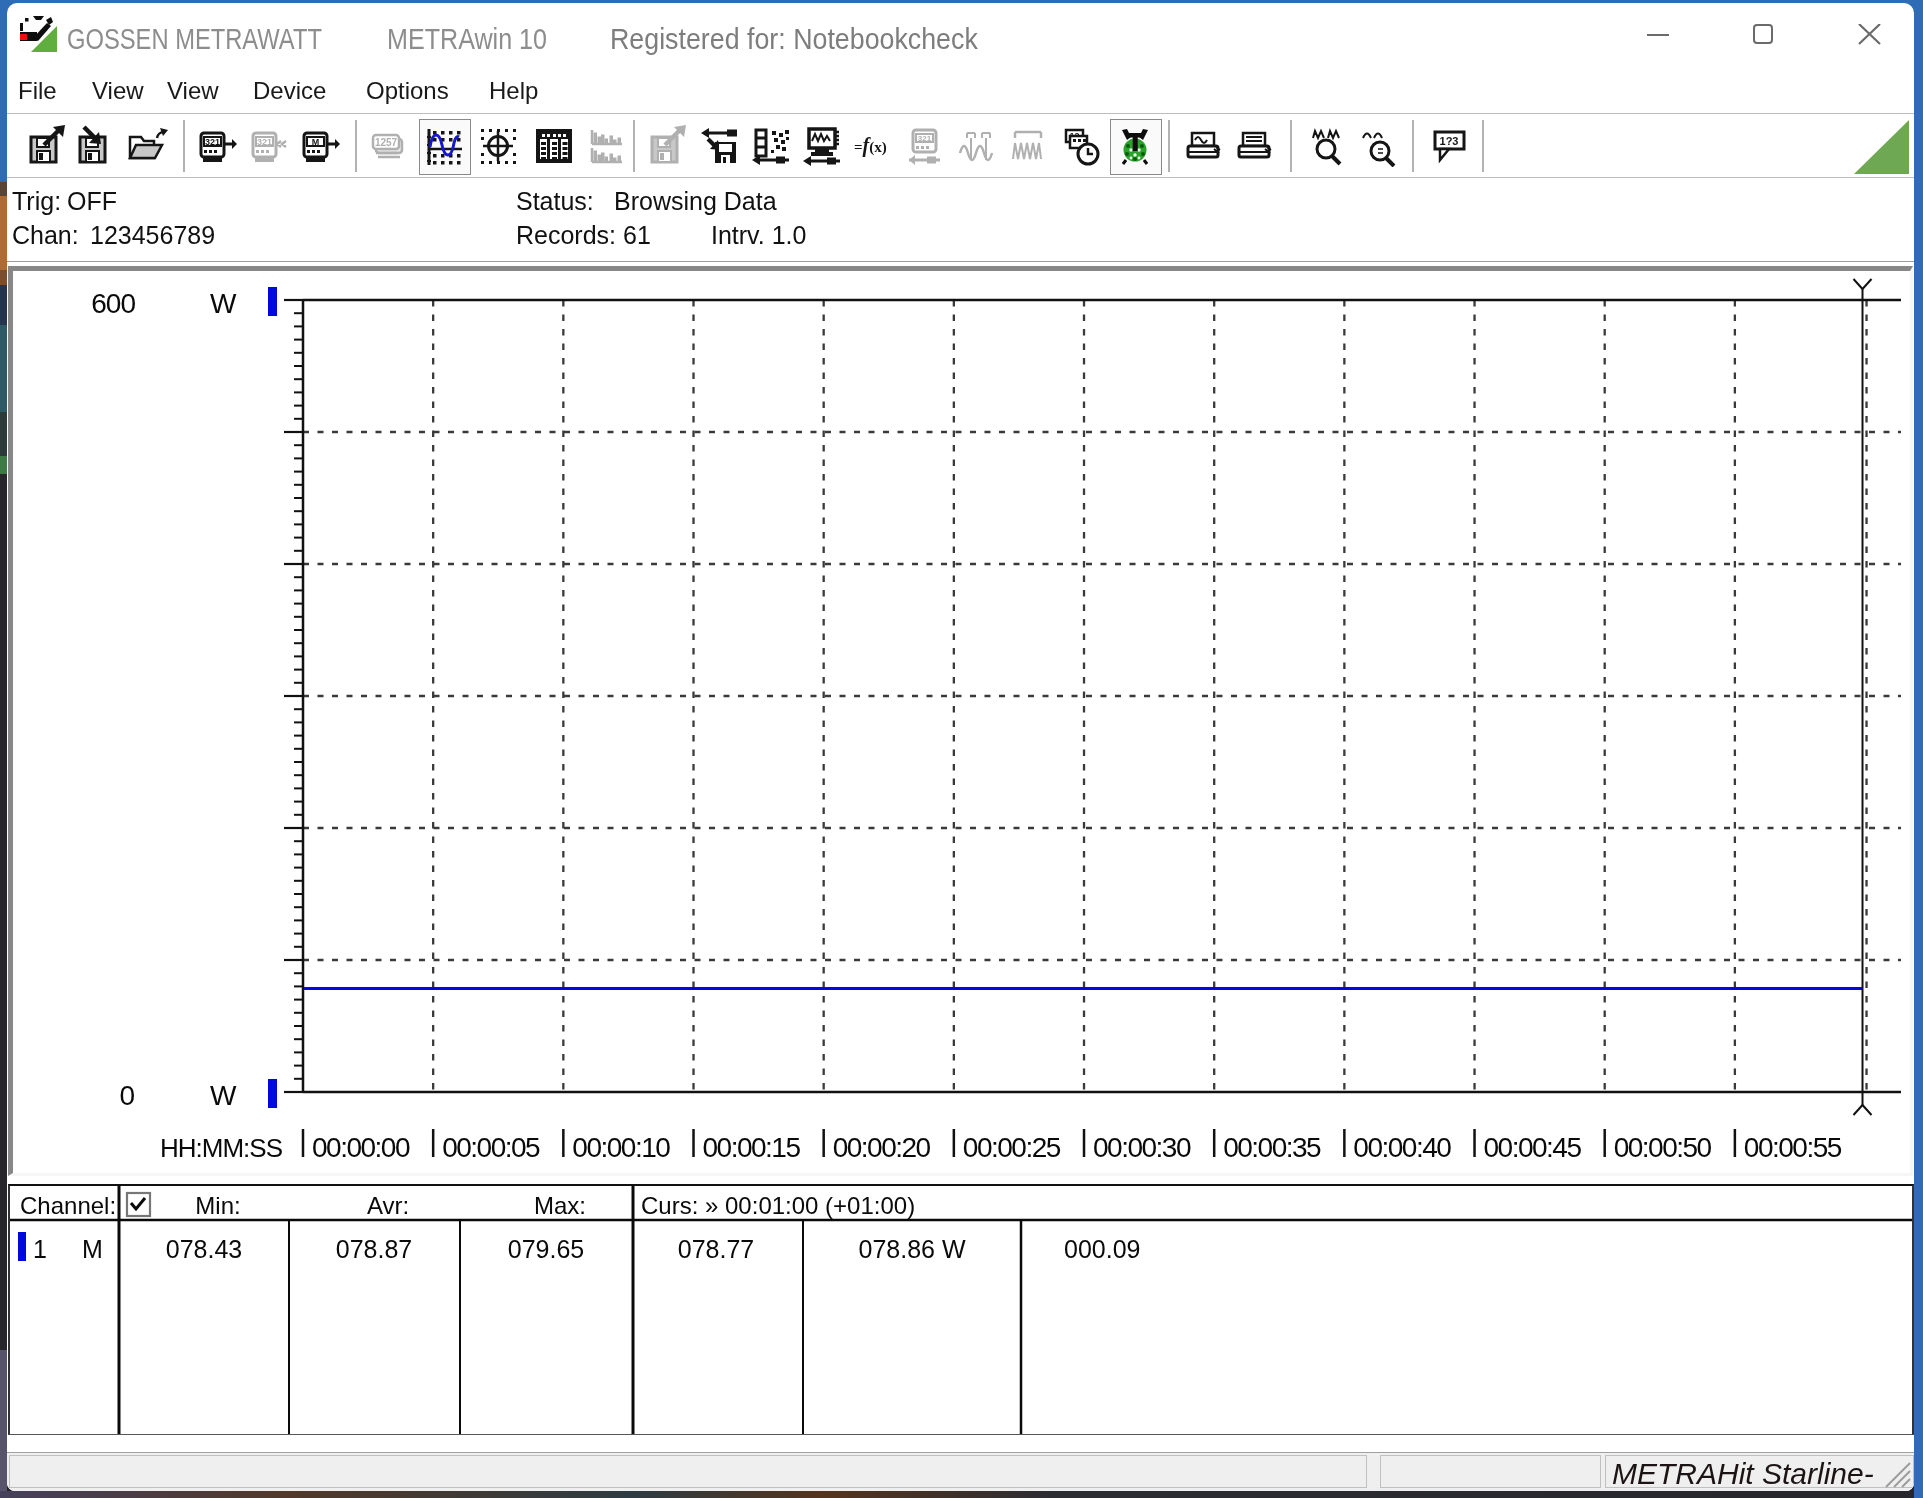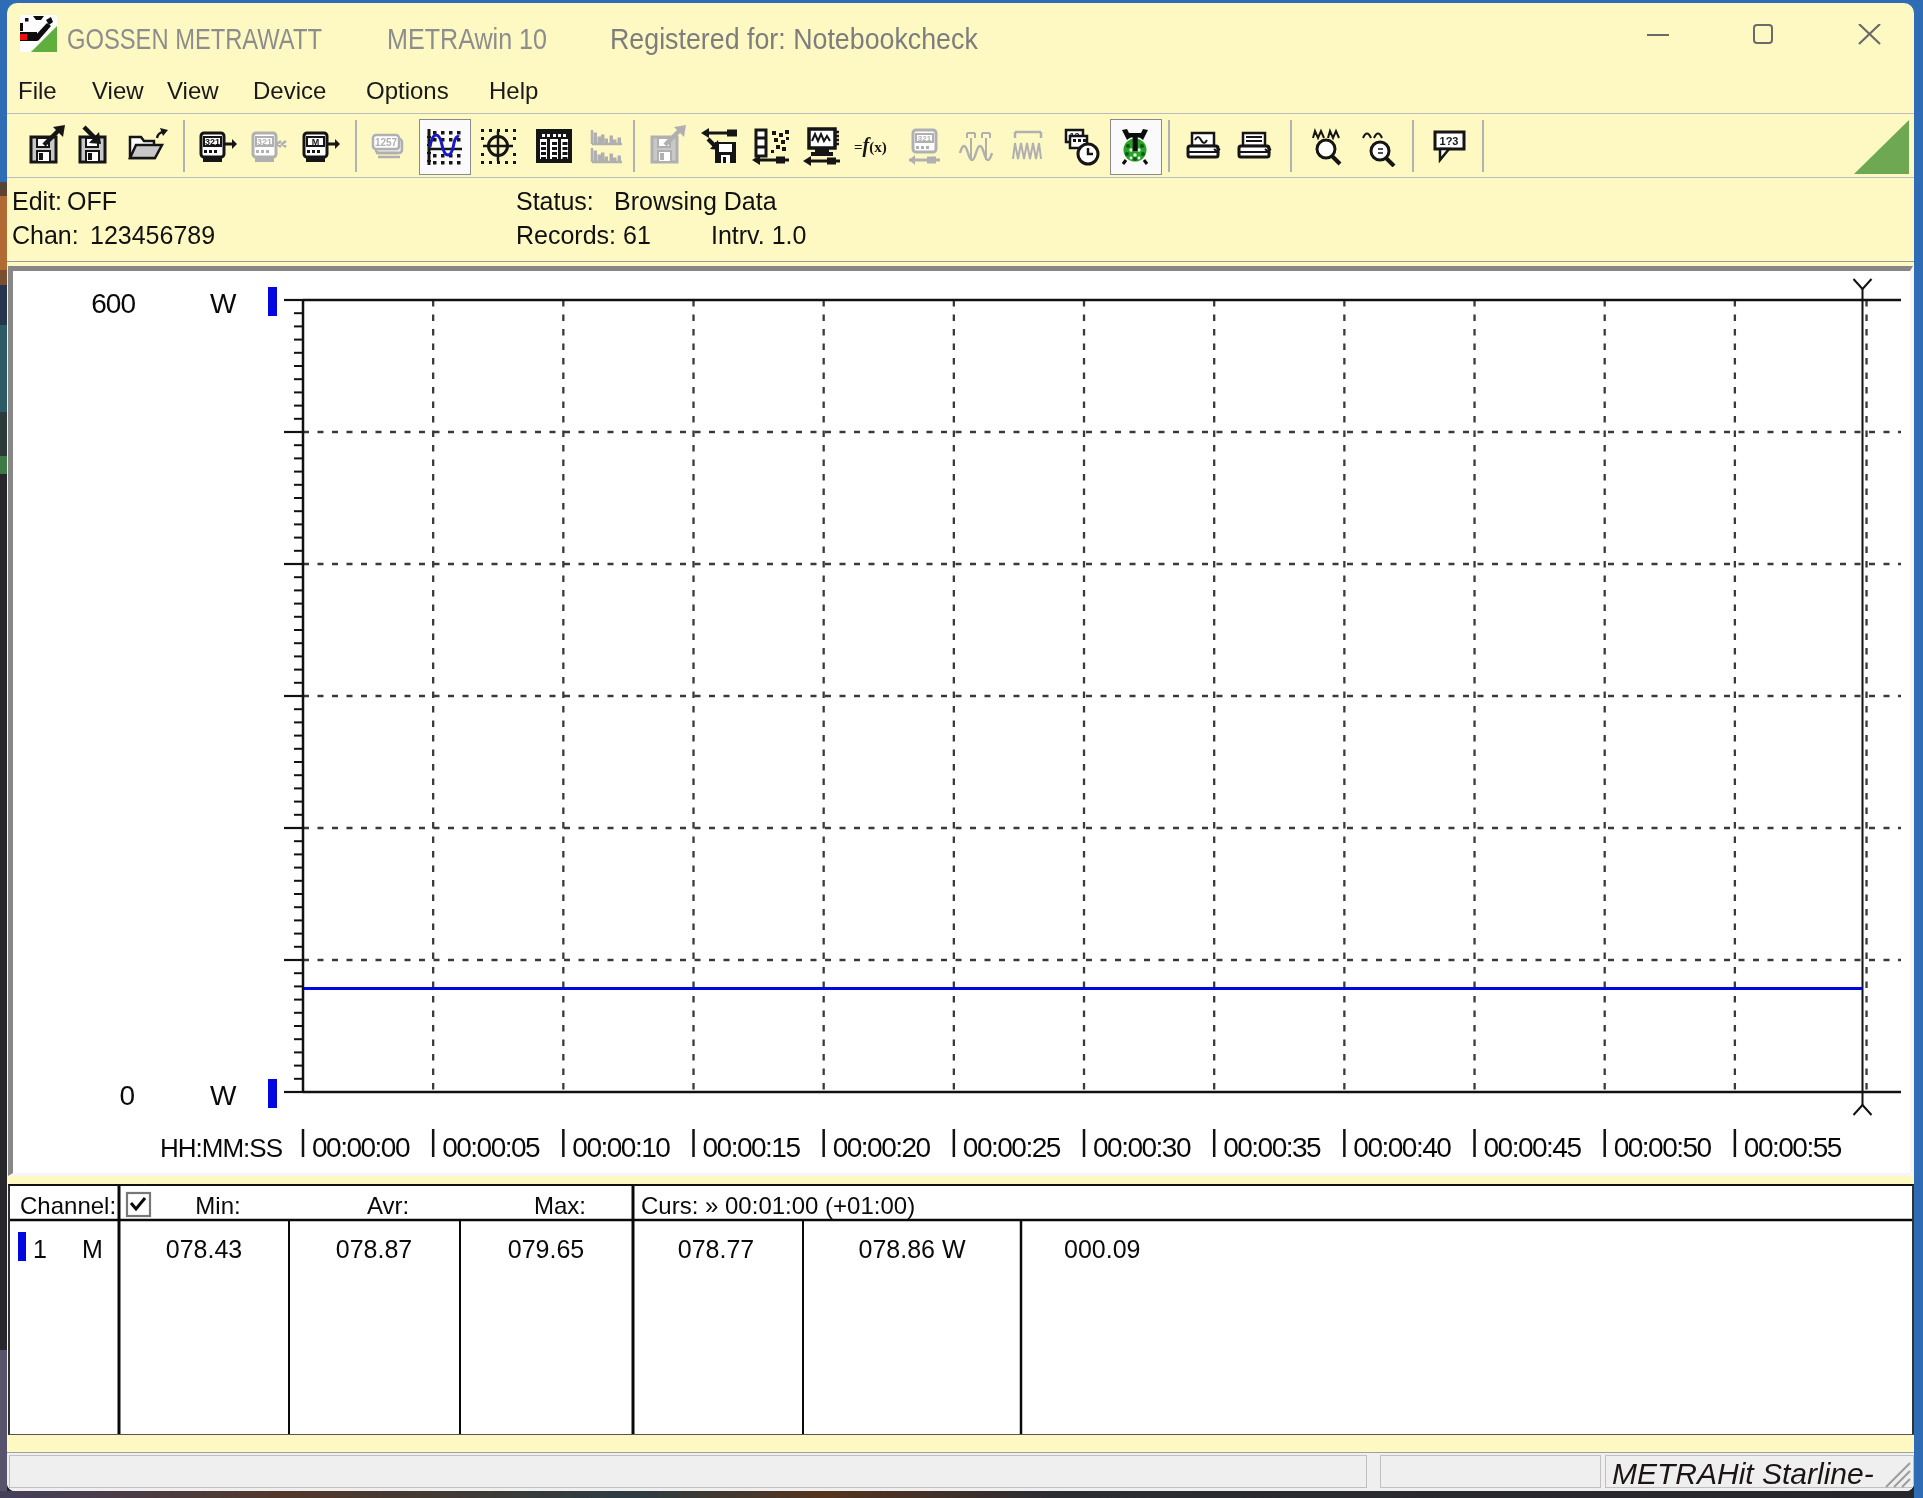--- a/index.html
+++ b/index.html
@@ -1,19 +1,19 @@
 <!DOCTYPE html>
 <html><head>
 <meta charset="utf-8">
 <style>
   html,body{margin:0;padding:0;}
   body{width:1923px;height:1498px;overflow:hidden;position:relative;background:#232329;
        font-family:"Liberation Sans", sans-serif;}
   .abs{position:absolute;}
-  #win{position:absolute;left:7px;top:3px;width:1907px;height:1488px;background:#fef9c3;
+  #win{position:absolute;left:7px;top:3px;width:1907px;height:1488px;background:#ffffff;
        border-radius:10px 10px 8px 8px;overflow:hidden;}
   .ttxt{position:absolute;top:19px;font-size:30px;color:#8d8d8d;white-space:pre;
         transform-origin:left top;}
   .menu{position:absolute;top:74px;font-size:24px;color:#191919;}
   .stxt{position:absolute;font-size:25px;color:#111;white-space:pre;}
   .sep{position:absolute;top:117px;width:2px;height:52px;background:#b2b2b2;}
   .icon{position:absolute;top:122px;width:42px;height:42px;}
 </style>
 </head>
 <body>
@@ -361,21 +361,21 @@
       <svg class="icon" style="left:1421px;" viewBox="0 0 42 42">
         <rect x="7" y="7" width="29" height="17" fill="#fff" stroke="#151515" stroke-width="3"></rect>
          <text x="21" y="20" font-size="11" font-weight="bold" fill="#151515" text-anchor="middle">1?3</text>
          <polygon points="12,24 12,35 21,24" fill="#fff" stroke="#151515" stroke-width="2.5"></polygon>
       </svg>
     </div>
 <svg class="abs" style="left:1845px;top:116px;" width="58" height="56" viewBox="0 0 58 56">
   <polygon points="2,55 57,55 57,1" fill="#6fa853"></polygon>
 </svg>
 
-<div class="stxt" style="left:5px;top:184px;">Edit:</div>
+<div class="stxt" style="left:5px;top:184px;">Trig:</div>
 <div class="stxt" style="left:60px;top:184px;">OFF</div>
 <div class="stxt" style="left:5px;top:218px;">Chan:</div>
 <div class="stxt" style="left:83px;top:218px;">123456789</div>
 <div class="stxt" style="left:509px;top:184px;">Status:</div>
 <div class="stxt" style="left:607px;top:184px;text-align:right;">Browsing Data</div>
 <div class="stxt" style="left:509px;top:218px;">Records: 61</div>
 <div class="stxt" style="left:660px;top:218px;margin-left:44px;">Intrv. 1.0</div>
 <div class="abs" style="left:0;top:258px;width:1907px;height:1px;background:#9a9a9a;"></div>
 
 <div class="abs" id="chartpanel" style="left:1px;top:263px;width:1897px;height:902px;background:#fff;

